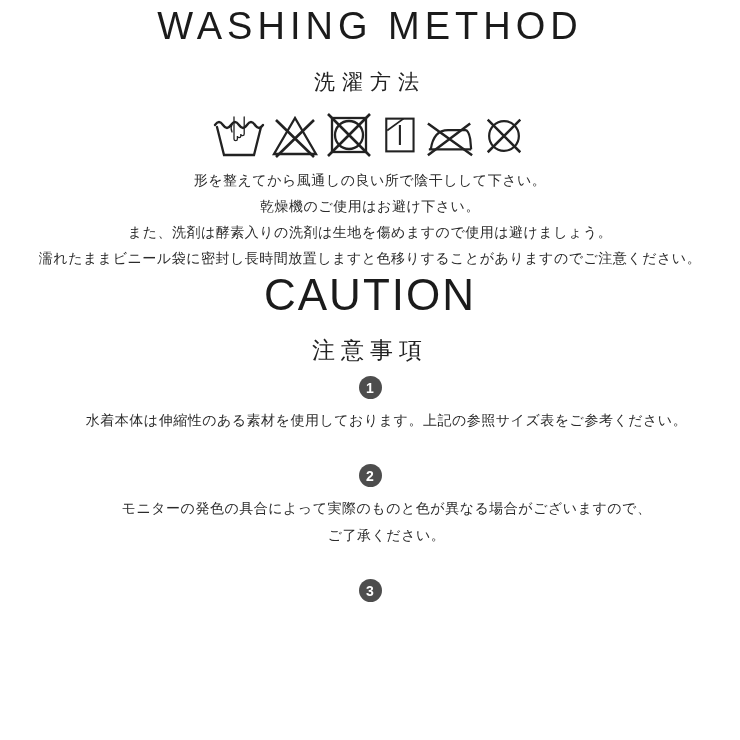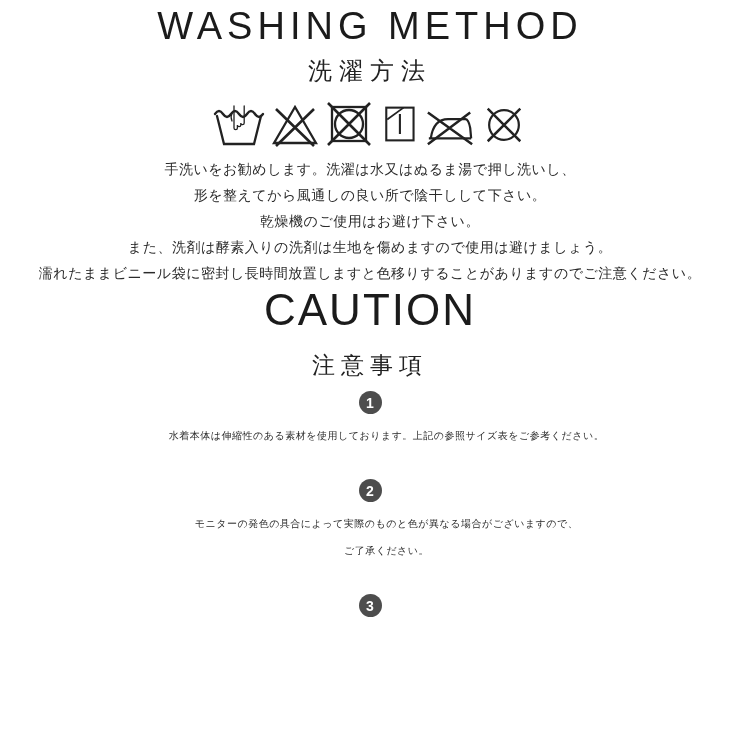--- a/index.html
+++ b/index.html
@@ -16,22 +16,22 @@
   }
   .wash-title {
     margin-top: 4px;
     font-size: 38px;
     line-height: 44px;
     letter-spacing: 5px;
     font-weight: 400;
     color: #1b1b1b;
   }
   .wash-subtitle {
-    margin-top: 7px;
-    font-size: 24px;
+    margin-top: 18px;
+    font-size: 21px;
     line-height: 32px;
     letter-spacing: 7px;
     font-weight: 500;
     color: #222222;
   }
   .icons-row {
     margin-top: 13px;
     height: 48px;
     display: flex;
     justify-content: center;
@@ -74,21 +74,21 @@
     background: #4d4d4d;
     color: #ffffff;
     font-size: 14px;
     font-weight: 600;
     align-items: center;
     justify-content: center;
     line-height: 1;
   }
   .item-text {
     margin-top: 8px;
-    font-size: 10px;
+    font-size: 14px;
     line-height: 27px;
     letter-spacing: 0.5px;
     font-weight: 500;
     color: #2b2b2b;
     padding-left: 33px;
   }
   .item-text div { white-space: nowrap; }
 </style>
 </head>
 <body>
@@ -142,21 +142,20 @@
 
     <span>
       <svg width="46" height="48" viewBox="0 0 48 48" fill="none" stroke="#222" stroke-width="2.3">
         <circle cx="24" cy="25" r="15.5"></circle>
         <path d="M7 8 L41 42 M41 8 L7 42" stroke-width="2.6"></path>
       </svg>
     </span>
   </div>
 
   <div class="body-text">
-    <div>手洗いをお勧めします。洗濯は水又はぬるま湯で押し洗いし、</div>
     <div>形を整えてから風通しの良い所で陰干しして下さい。</div>
     <div>乾燥機のご使用はお避け下さい。</div>
     <div>また、洗剤は酵素入りの洗剤は生地を傷めますので使用は避けましょう。</div>
     <div>濡れたままビニール袋に密封し長時間放置しますと色移りすることがありますのでご注意ください。</div>
   </div>
 
   <div class="caution-title">CAUTION</div>
   <div class="caution-subtitle">注意事項</div>
 
   <div class="caution-item first">

